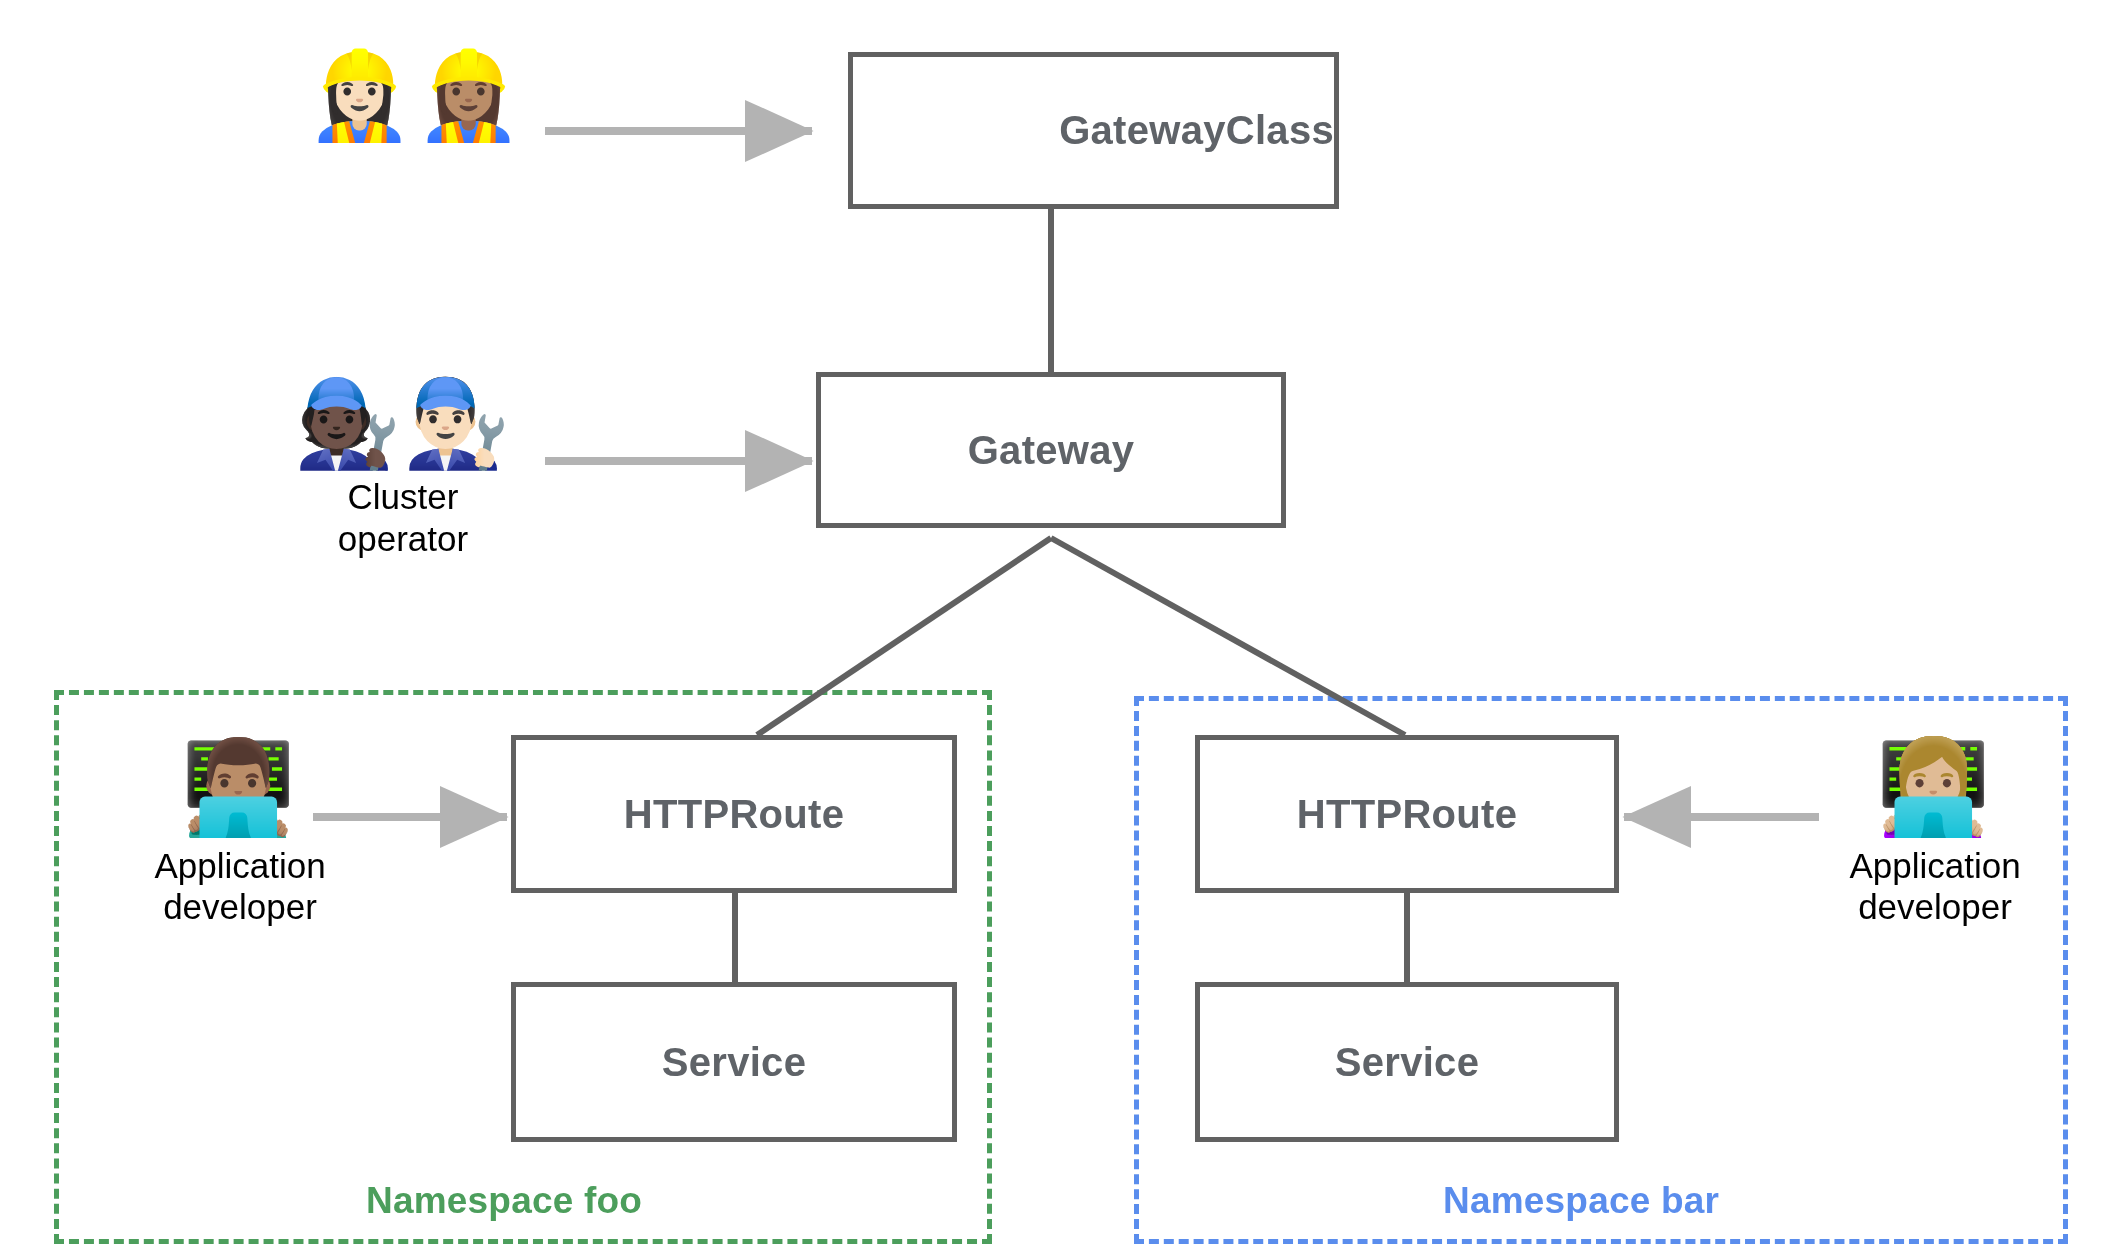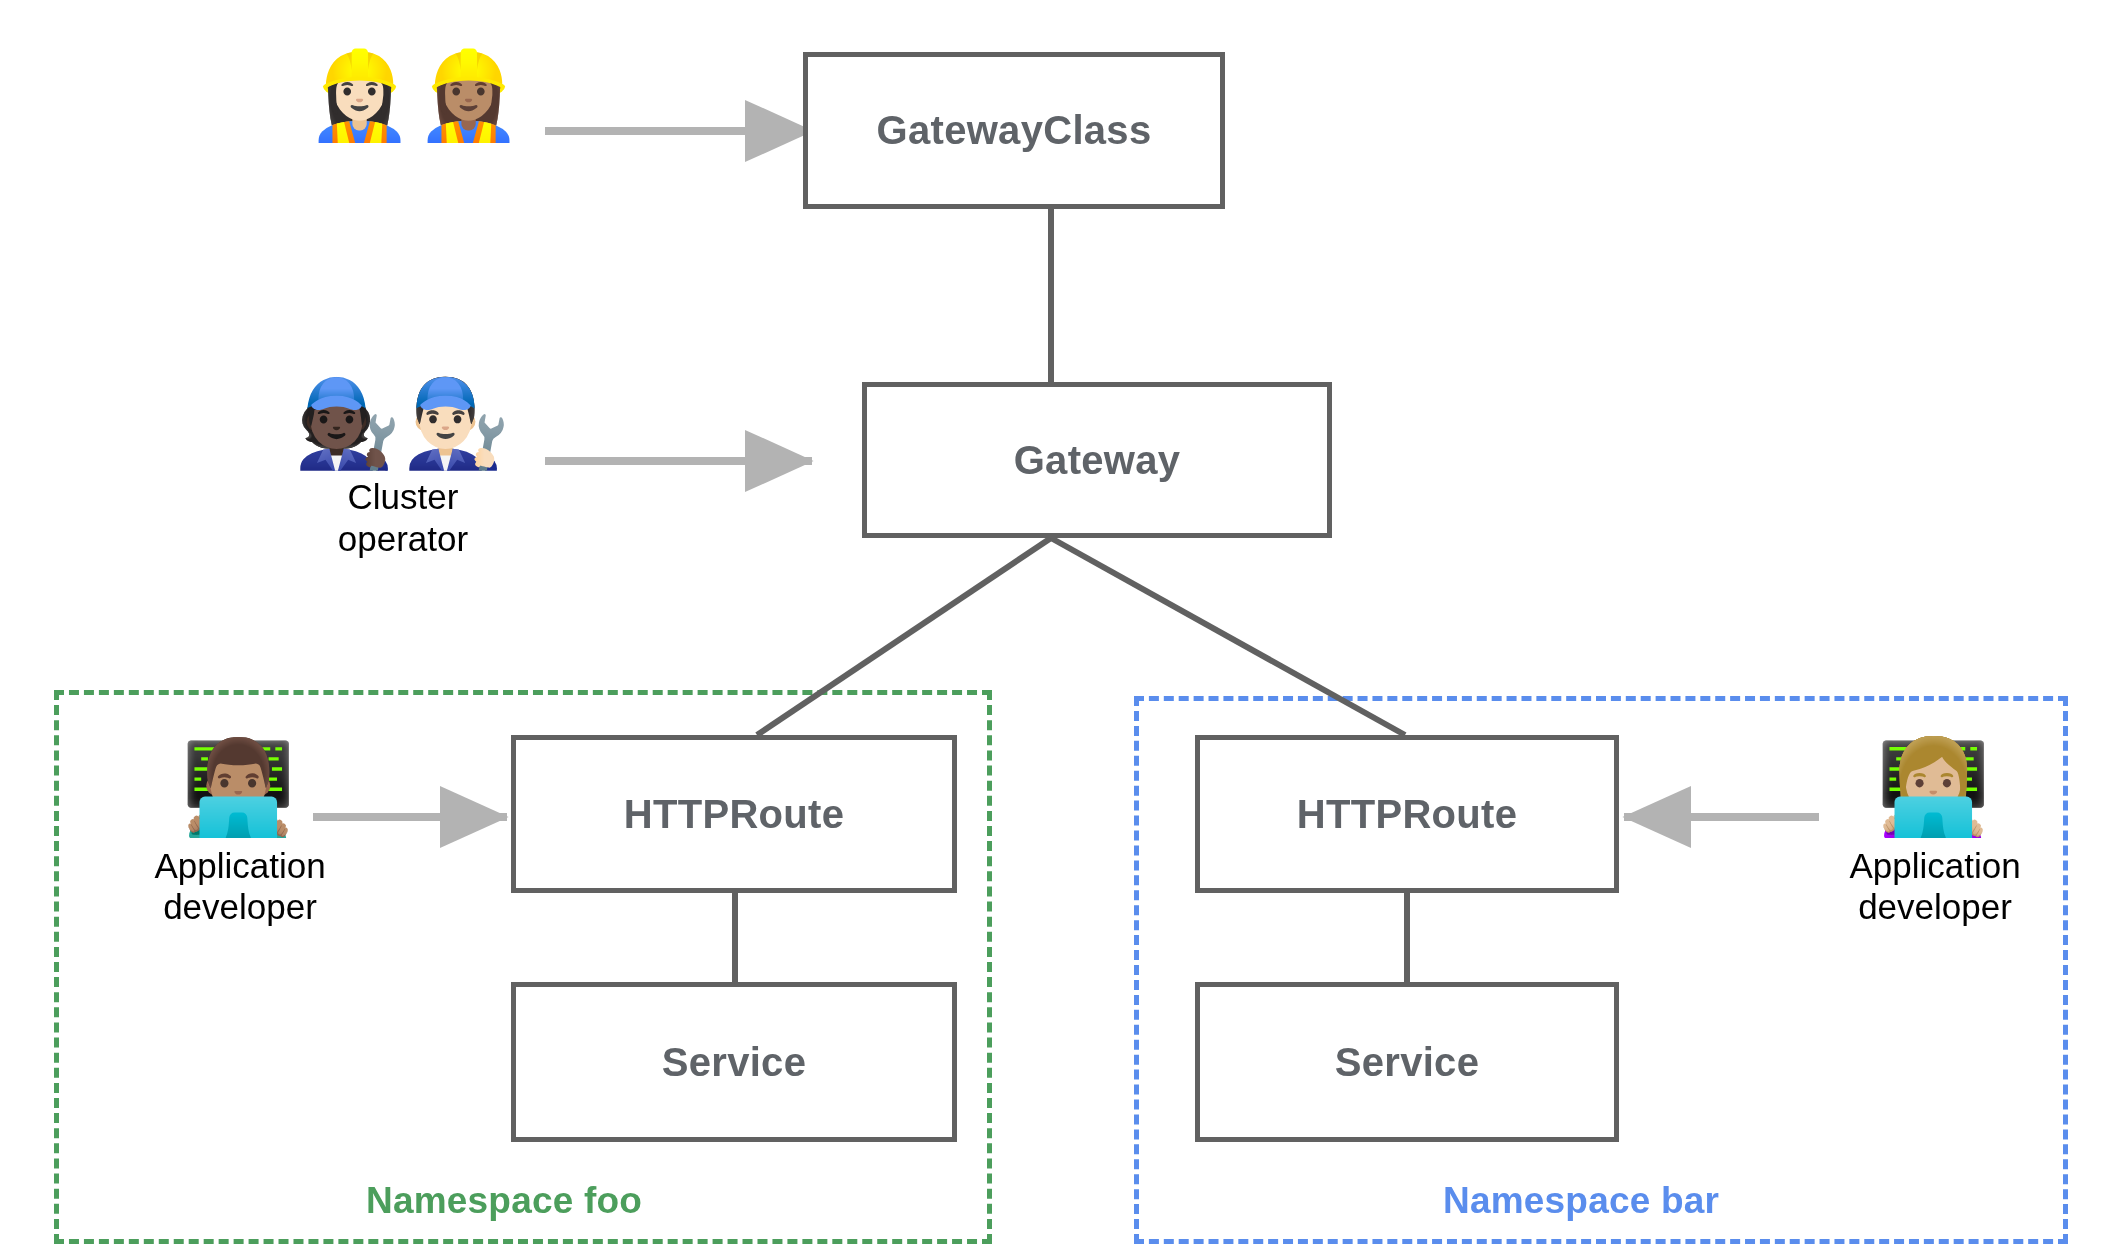--- a/index.html
+++ b/index.html
@@ -76,22 +76,22 @@
     justify-content: center;
     z-index: 3;
   }
   .node-label {
     font-size: 40px;
     font-weight: bold;
     color: #5f6368;
     letter-spacing: 0.3px;
     white-space: nowrap;
   }
-  .box-gatewayclass { left: 803px;  top: 52px;  width: 422px; height: 157px; }
-  .box-gateway      { left: 816px;  top: 382px; width: 470px; height: 156px; margin-left: 46px; }
+  .box-gatewayclass { left: 848px;  top: 52px;  width: 491px; height: 157px; justify-content: flex-end; }
+  .box-gateway      { left: 816px;  top: 372px; width: 470px; height: 156px; }
   .box-route-foo    { left: 511px;  top: 735px; width: 446px; height: 158px; }
   .box-service-foo  { left: 511px;  top: 982px; width: 446px; height: 160px; }
   .box-route-bar    { left: 1195px; top: 735px; width: 424px; height: 158px; }
   .box-service-bar  { left: 1195px; top: 982px; width: 424px; height: 160px; }
 
   
   .persona {
     position: absolute;
     display: flex;
     flex-direction: column;

